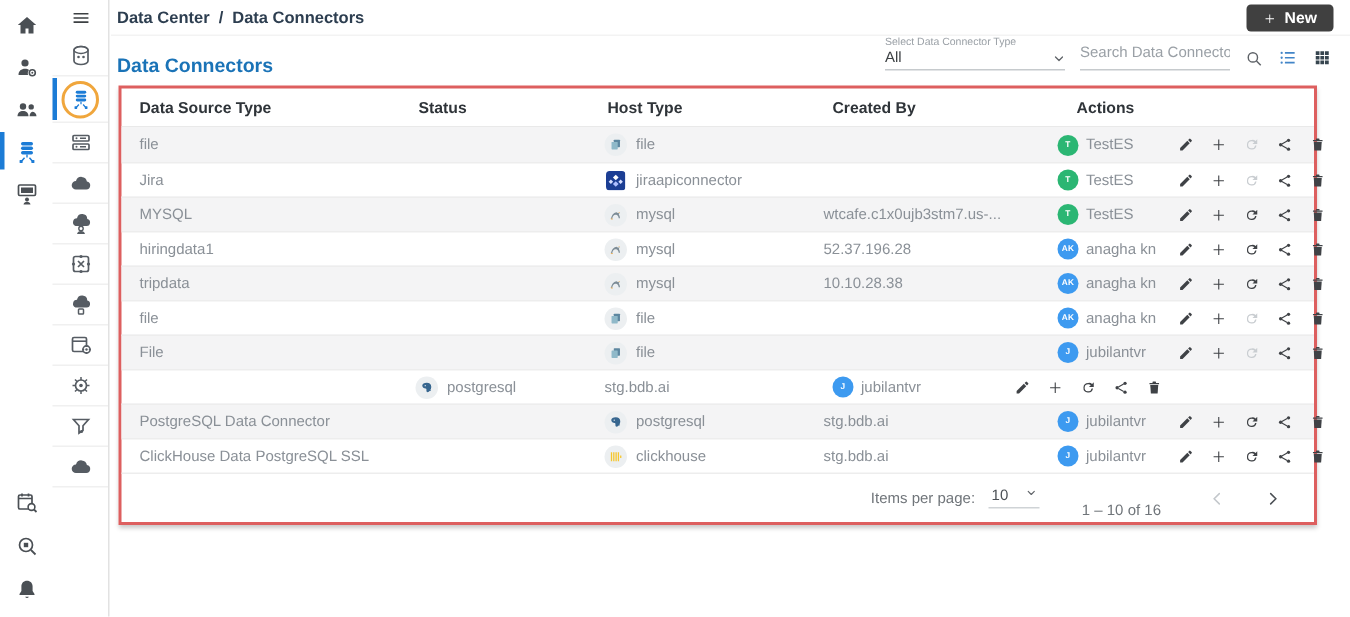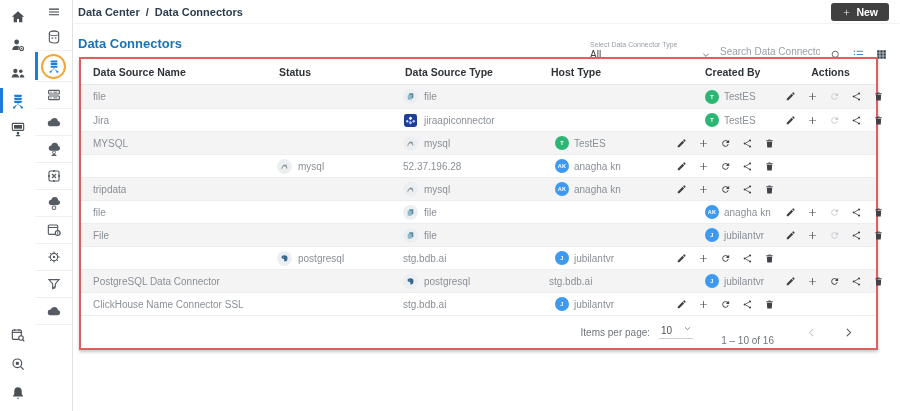--- a/index.html
+++ b/index.html
@@ -36,21 +36,21 @@
   #main { position:absolute; left:74px; top:0; right:0; height:327px; }
   .topbar { height:24px; display:flex; align-items:center; padding-left:4px; border-bottom:1px solid #f3f3f3; }
   .breadcrumb { font-size:11px; font-weight:700; color:#2d3e50; display:flex; gap:6px; }
   .new-btn { position:absolute; right:11px; top:3px; height:18px; background:#404040; color:#fff;
              border:none; border-radius:3px; font-size:10.5px; font-weight:700; font-family:inherit;
              display:flex; align-items:center; gap:5px; padding:0 11px; cursor:pointer; }
   .new-btn svg { width:9px; height:9px; }
   .page-title { position:absolute; left:4px; top:36px; font-size:13px; font-weight:700; color:#1a73b7; }
 
   .controls { position:absolute; top:25px; right:12px; display:flex; align-items:flex-end; gap:10px; }
-  .select-field { width:120px; border-bottom:1px solid #c6cacd; padding-bottom:2px; cursor:pointer;margin-top:16px; }
+  .select-field { width:120px; border-bottom:1px solid #c6cacd; padding-bottom:2px; cursor:pointer; }
   .select-label { font-size:7px; color:#9aa0a6; margin-bottom:1px; }
   .select-row { display:flex; justify-content:space-between; align-items:center; }
   .select-value { font-size:10px; color:#3c4043; }
   .caret { width:8px; height:8px; color:#5f6368; }
   .search-field { width:100px; border-bottom:1px solid #c6cacd; padding-bottom:3px; }
   .search-field input { border:none; outline:none; width:100%; font-size:10px; color:#3c4043; font-family:inherit; background:transparent; }
   .search-field input::placeholder { color:#9aa0a6; }
   .mag { width:12px; height:12px; color:#5f6368; margin-bottom:2px; cursor:pointer; }
   .view-icon { width:13px; height:13px; margin-bottom:2px; cursor:pointer; }
   .view-icon.list { color:#4285c8; }
@@ -419,23 +419,22 @@
     <svg class="view-icon list">
         <use href="#i-list-view"></use>
       </svg>
     <svg class="view-icon grid">
         <use href="#i-grid-view"></use>
       </svg>
   </div>
 
   <div class="tablebox">
     <div class="thead">
-      <div>Data Source Name</div>
+      <div>Data Source Type</div>
       <div>Status</div>
-      <div>Data Source Type</div>
       <div>Host Type</div>
       <div class="h-created">Created By</div>
       <div class="h-actions">Actions</div>
     </div>
     <div>
         <div class="trow alt">
     <div class="c-name">file</div>
     <div class="c-status"></div>
     <div class="c-type">
       <span class="type-badge file">
@@ -526,20 +525,21 @@
     <div class="c-name">MYSQL</div>
     <div class="c-status"></div>
     <div class="c-type">
       <span class="type-badge mysql">
               <svg>
                 <use href="#i-type-mysql"></use>
               </svg>
             </span>
       <span>mysql</span>
     </div>
+    <div class="c-host">wtcafe.c1x0ujb3stm7.us-...</div>
     <div class="c-created">
       <span class="avatar" style="background: rgb(43, 182, 115);">T</span>
       <span>TestES</span>
     </div>
     <div class="c-actions">
       <span class="act">
               <svg>
                 <use href="#i-pencil"></use>
               </svg>
             </span>
@@ -559,20 +559,21 @@
               </svg>
             </span>
       <span class="act">
               <svg>
                 <use href="#i-trash"></use>
               </svg>
             </span>
     </div>
   </div>
         <div class="trow">
+    <div class="c-name">hiringdata1</div>
     <div class="c-status"></div>
     <div class="c-type">
       <span class="type-badge mysql">
               <svg>
                 <use href="#i-type-mysql"></use>
               </svg>
             </span>
       <span>mysql</span>
     </div>
     <div class="c-host">52.37.196.28</div>
@@ -612,20 +613,21 @@
     <div class="c-name">tripdata</div>
     <div class="c-status"></div>
     <div class="c-type">
       <span class="type-badge mysql">
               <svg>
                 <use href="#i-type-mysql"></use>
               </svg>
             </span>
       <span>mysql</span>
     </div>
+    <div class="c-host">10.10.28.38</div>
     <div class="c-created">
       <span class="avatar" style="background: rgb(61, 154, 240);">AK</span>
       <span>anagha kn</span>
     </div>
     <div class="c-actions">
       <span class="act">
               <svg>
                 <use href="#i-pencil"></use>
               </svg>
             </span>
@@ -820,22 +822,30 @@
               </svg>
             </span>
       <span class="act">
               <svg>
                 <use href="#i-trash"></use>
               </svg>
             </span>
     </div>
   </div>
         <div class="trow">
-    <div class="c-name">ClickHouse Name Connector SSL</div>
-    <div class="c-status"></div>
+    <div class="c-name">ClickHouse Data PostgreSQL SSL</div>
+    <div class="c-status"></div>
+    <div class="c-type">
+      <span class="type-badge clickhouse">
+              <svg>
+                <use href="#i-type-clickhouse"></use>
+              </svg>
+            </span>
+      <span>clickhouse</span>
+    </div>
     <div class="c-host">stg.bdb.ai</div>
     <div class="c-created">
       <span class="avatar" style="background: rgb(61, 154, 240);">J</span>
       <span>jubilantvr</span>
     </div>
     <div class="c-actions">
       <span class="act">
               <svg>
                 <use href="#i-pencil"></use>
               </svg>

